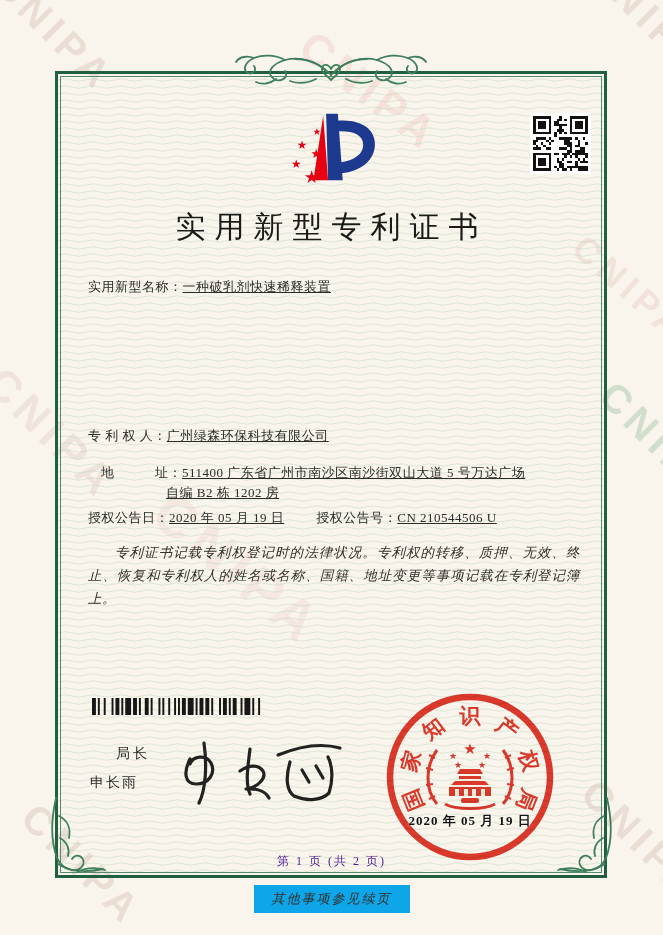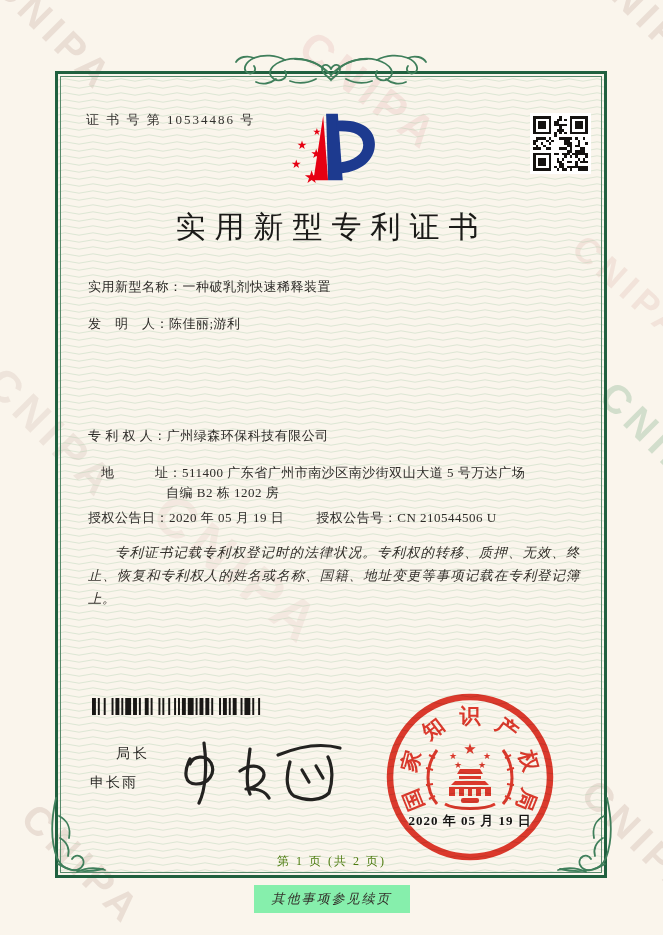--- a/index.html
+++ b/index.html
@@ -33,21 +33,21 @@
   
   .cert-no{position:absolute;left:86px;top:111px;font-size:13px;letter-spacing:2px;color:#33312e;}
   .logo{position:absolute;left:277px;top:106px;}
   .qr{position:absolute;left:530px;top:113px;width:55px;height:55px;background:#fff;padding:3px;}
   .title{position:absolute;left:0;top:207px;width:663px;text-align:center;
          font-size:30px;font-weight:400;letter-spacing:9px;color:#1b1a18;}
 
   
   .row{position:absolute;left:88px;width:492px;font-size:13px;color:#2d2b28;letter-spacing:.5px;white-space:nowrap;}
   .lab{color:#2d2b28;}
-  .val{color:#2d2b28;}
+  .val{color:#2d2b28;text-decoration:underline;}
   .lab2{margin-left:32px;}
   .r1{top:278px;} .r2{top:315px;} .r3{top:352px;} .r4{top:389px;}
   .r5{top:427px;} .r6{top:464px;margin-left:13px;} .r6b{top:484px;left:166px;} .r7{top:509px;}
 
   
   .paras{position:absolute;left:88px;top:541px;width:492px;font-size:13.5px;line-height:23px;
          font-style:italic;color:#33302b;text-align:justify;letter-spacing:.4px;}
   .paras p{margin:0;text-indent:2em;}
 
   .barcode{position:absolute;left:92px;top:698px;}
@@ -57,23 +57,23 @@
   .sig-name{position:absolute;left:90px;top:774px;font-size:14px;letter-spacing:2px;color:#2b2a27;
             font-family:Liberation Mono, monospace;}
   .signature{position:absolute;left:162px;top:731px;}
 
   .seal{position:absolute;left:385px;top:692px;mix-blend-mode:multiply;opacity:.95;}
   .seal-date{position:absolute;left:385px;top:812px;width:170px;text-align:center;
              font-size:13px;font-weight:700;color:#151412;letter-spacing:1px;
              text-shadow:0 0 3px rgba(255,255,255,.85);}
 
   .page-info{position:absolute;left:0;top:853px;width:663px;text-align:center;font-size:12px;
-             letter-spacing:2px;color:#4d7c0f;}
+             letter-spacing:2px;color:#4c1d95;}
   .note{position:absolute;left:50%;top:885px;transform:translateX(-50%);
-        background:#86efac;padding:5px 18px;font-size:13px;letter-spacing:2px;color:#33302b;font-style:italic;}
+        background:#0ea5e9;padding:5px 18px;font-size:13px;letter-spacing:2px;color:#33302b;font-style:italic;}
 </style>
 </head>
 <body>
 
 <div class="page">
 
   <div class="wm wm1">CNIPA</div>
   <div class="wm wm2">CNIPA</div>
   <div class="wm wm3">CNIPA</div>
   <div class="wm wm4">CNIPA</div>
@@ -238,21 +238,20 @@
   <svg class="ornament orn-br" width="62" height="84" viewBox="0 0 62 84">
     <g transform="translate(62,0) scale(-1,1)" stroke="#3f7f5b" fill="none" stroke-width="1.8" stroke-linecap="round">
       <path d="M9,4 C4,26 4,48 10,64 C16,77 31,80 36,71 C39,63 29,58 25,65"></path>
       <path d="M11,70 C22,77 38,79 56,75"></path>
       <path d="M12,22 C20,26 24,34 22,44"></path>
       <path d="M13,44 C20,48 23,55 21,62"></path>
       <path d="M30,78 C38,74 48,73 58,76"></path>
     </g>
   </svg>
 
-  <div class="cert-no">证 书 号 第 10534486 号</div>
 
   <svg class="logo" width="108" height="82" viewBox="0 0 110 84">
     <text x="36" y="30" font-size="10" fill="#e60012">★</text>
     <text x="20" y="44" font-size="12" fill="#e60012">★</text>
     <text x="34" y="53" font-size="13" fill="#e60012">★</text>
     <text x="14" y="63" font-size="12" fill="#e60012">★</text>
     <text x="27" y="79" font-size="18" fill="#e60012">★</text>
     <polygon points="47,10 52,76 37,76" fill="#e60012"></polygon>
     <polygon points="50,8 62,8 67,76 52,76" fill="#1d3a8f"></polygon>
     <path d="M61,15 C88,13 100,25 100,39 C100,56 85,67 66,69 L64,58 C79,56 88,49 88,40 C88,29 77,25 60,26 Z" fill="#1d3a8f"></path>
@@ -476,23 +475,20 @@
       <rect x="18" y="20" width="1" height="1" fill="#141210"></rect>
       <rect x="19" y="20" width="1" height="1" fill="#141210"></rect>
       <rect x="20" y="20" width="1" height="1" fill="#141210"></rect>
     </svg>
 
   <div class="title">实用新型专利证书</div>
 
   <div class="row r1">
     <span class="lab">实用新型名称：</span><span class="val">一种破乳剂快速稀释装置</span>
   </div>
-  <div class="row r2">
-    <span class="lab">发　明　人：</span><span class="val">陈佳丽;游利</span>
-  </div>
   <div class="row r5">
     <span class="lab">专 利 权 人：</span><span class="val">广州绿森环保科技有限公司</span>
   </div>
   <div class="row r6">
     <span class="lab">地　　　址：</span><span class="val">511400 广东省广州市南沙区南沙街双山大道 5 号万达广场</span>
   </div>
   <div class="row r6b">
     <span class="val">自编 B2 栋 1202 房</span>
   </div>
   <div class="row r7">

